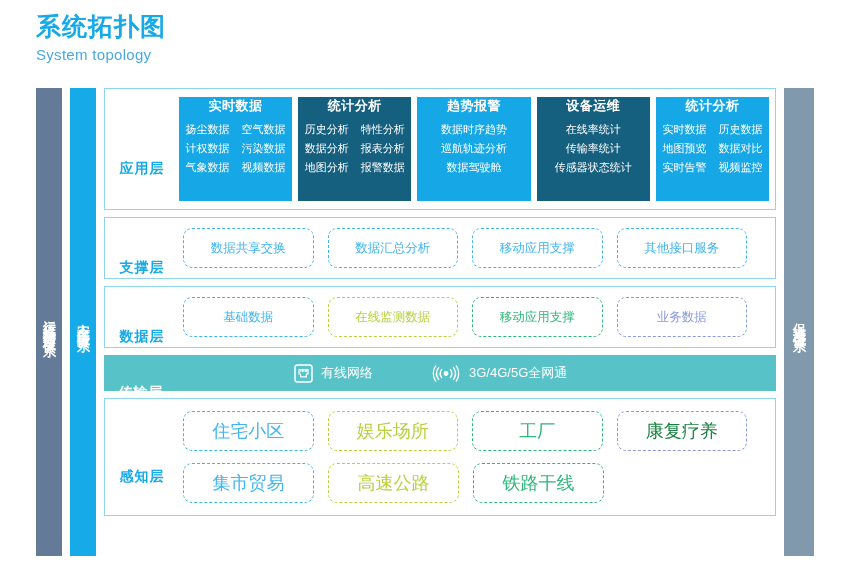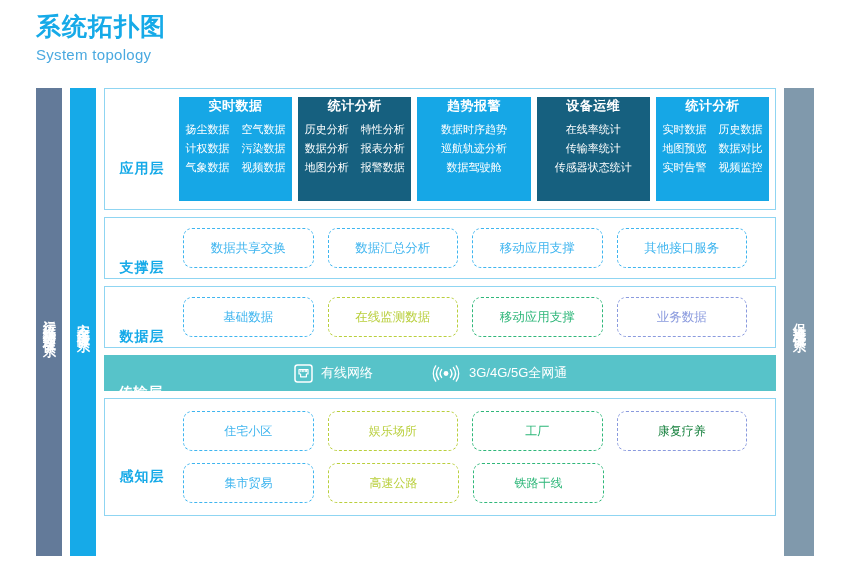--- a/index.html
+++ b/index.html
@@ -197,21 +197,21 @@
   .perc-row {
     display: flex;
     gap: 14px;
   }
   .perc-chip {
     flex: 1 1 0;
     height: 40px;
     border-radius: 9px;
     border: 1.6px dashed #3fb5ef;
     color: #3fb5ef;
-    font-size: 12px;
+    font-size: 18px;
     display: flex;
     align-items: center;
     justify-content: center;
     box-sizing: border-box;
     background: #ffffff;
     white-space: nowrap;
   }
   .perc-chip.c-blue   { border-color: #3fb5ef; color: #3fb5ef; }
   .perc-chip.c-lime   { border-color: #b9cf3c; color: #b9cf3c; }
   .perc-chip.c-green  { border-color: #2fb77a; color: #2fb77a; }

